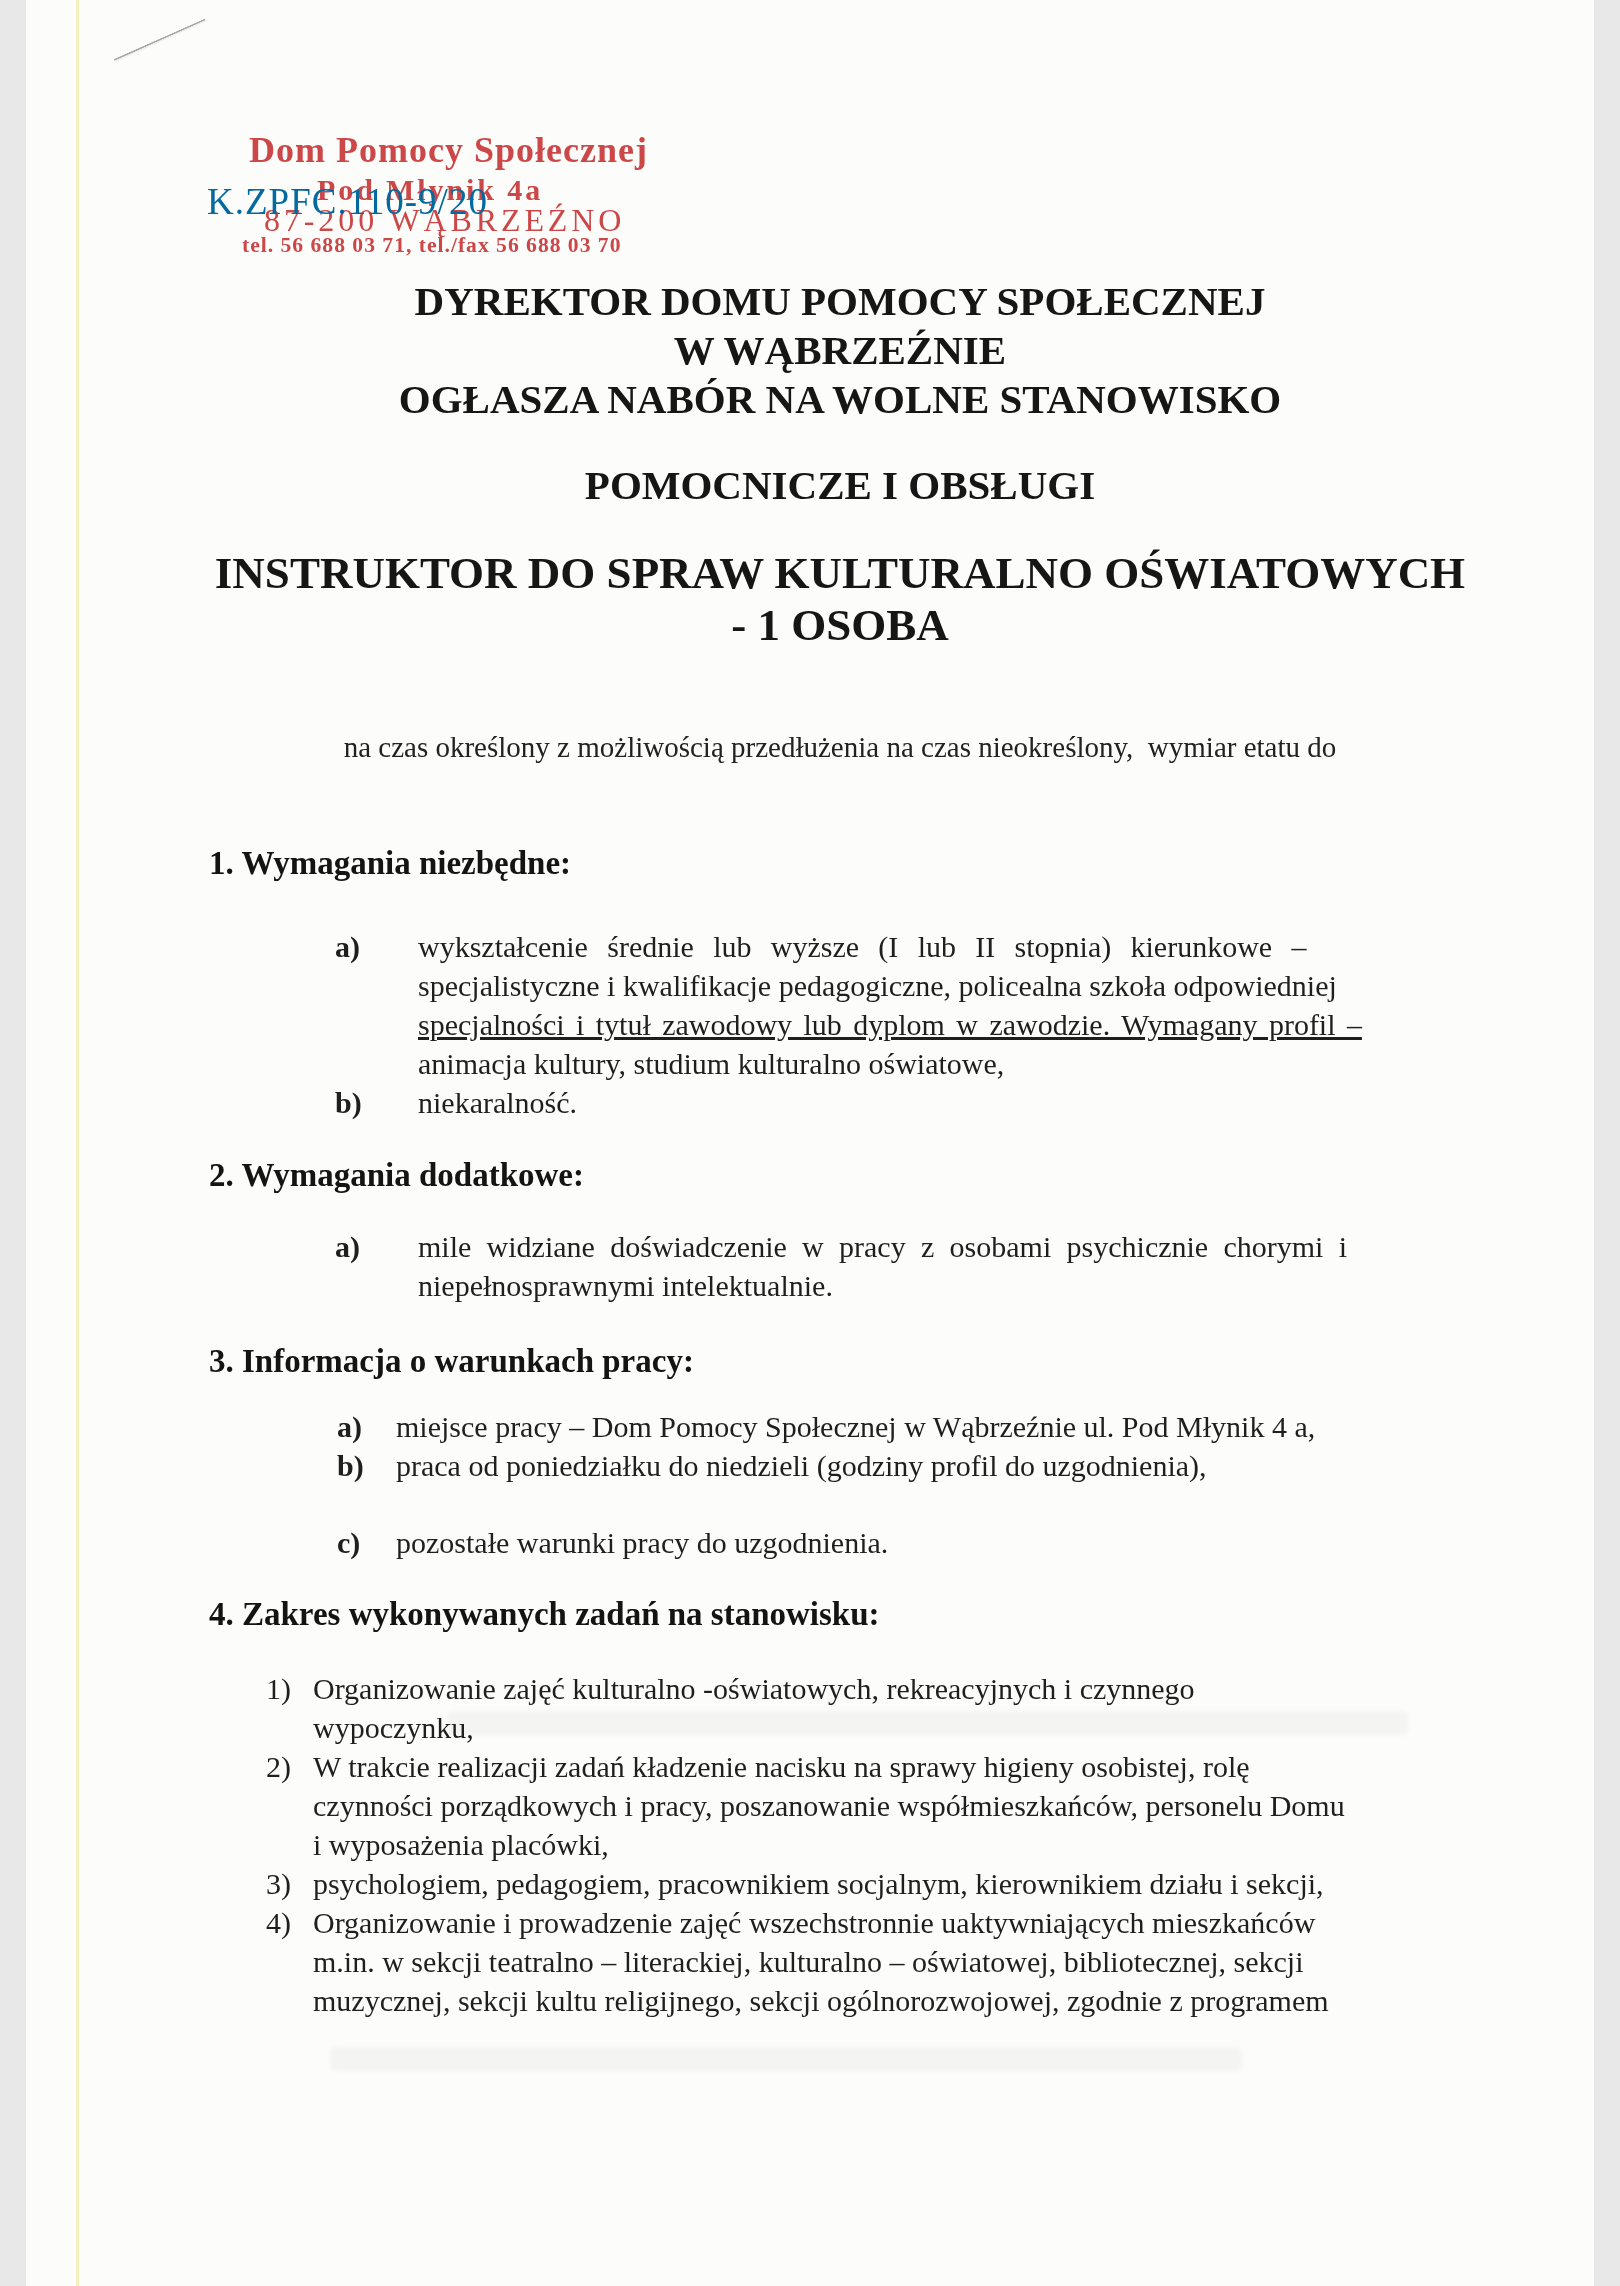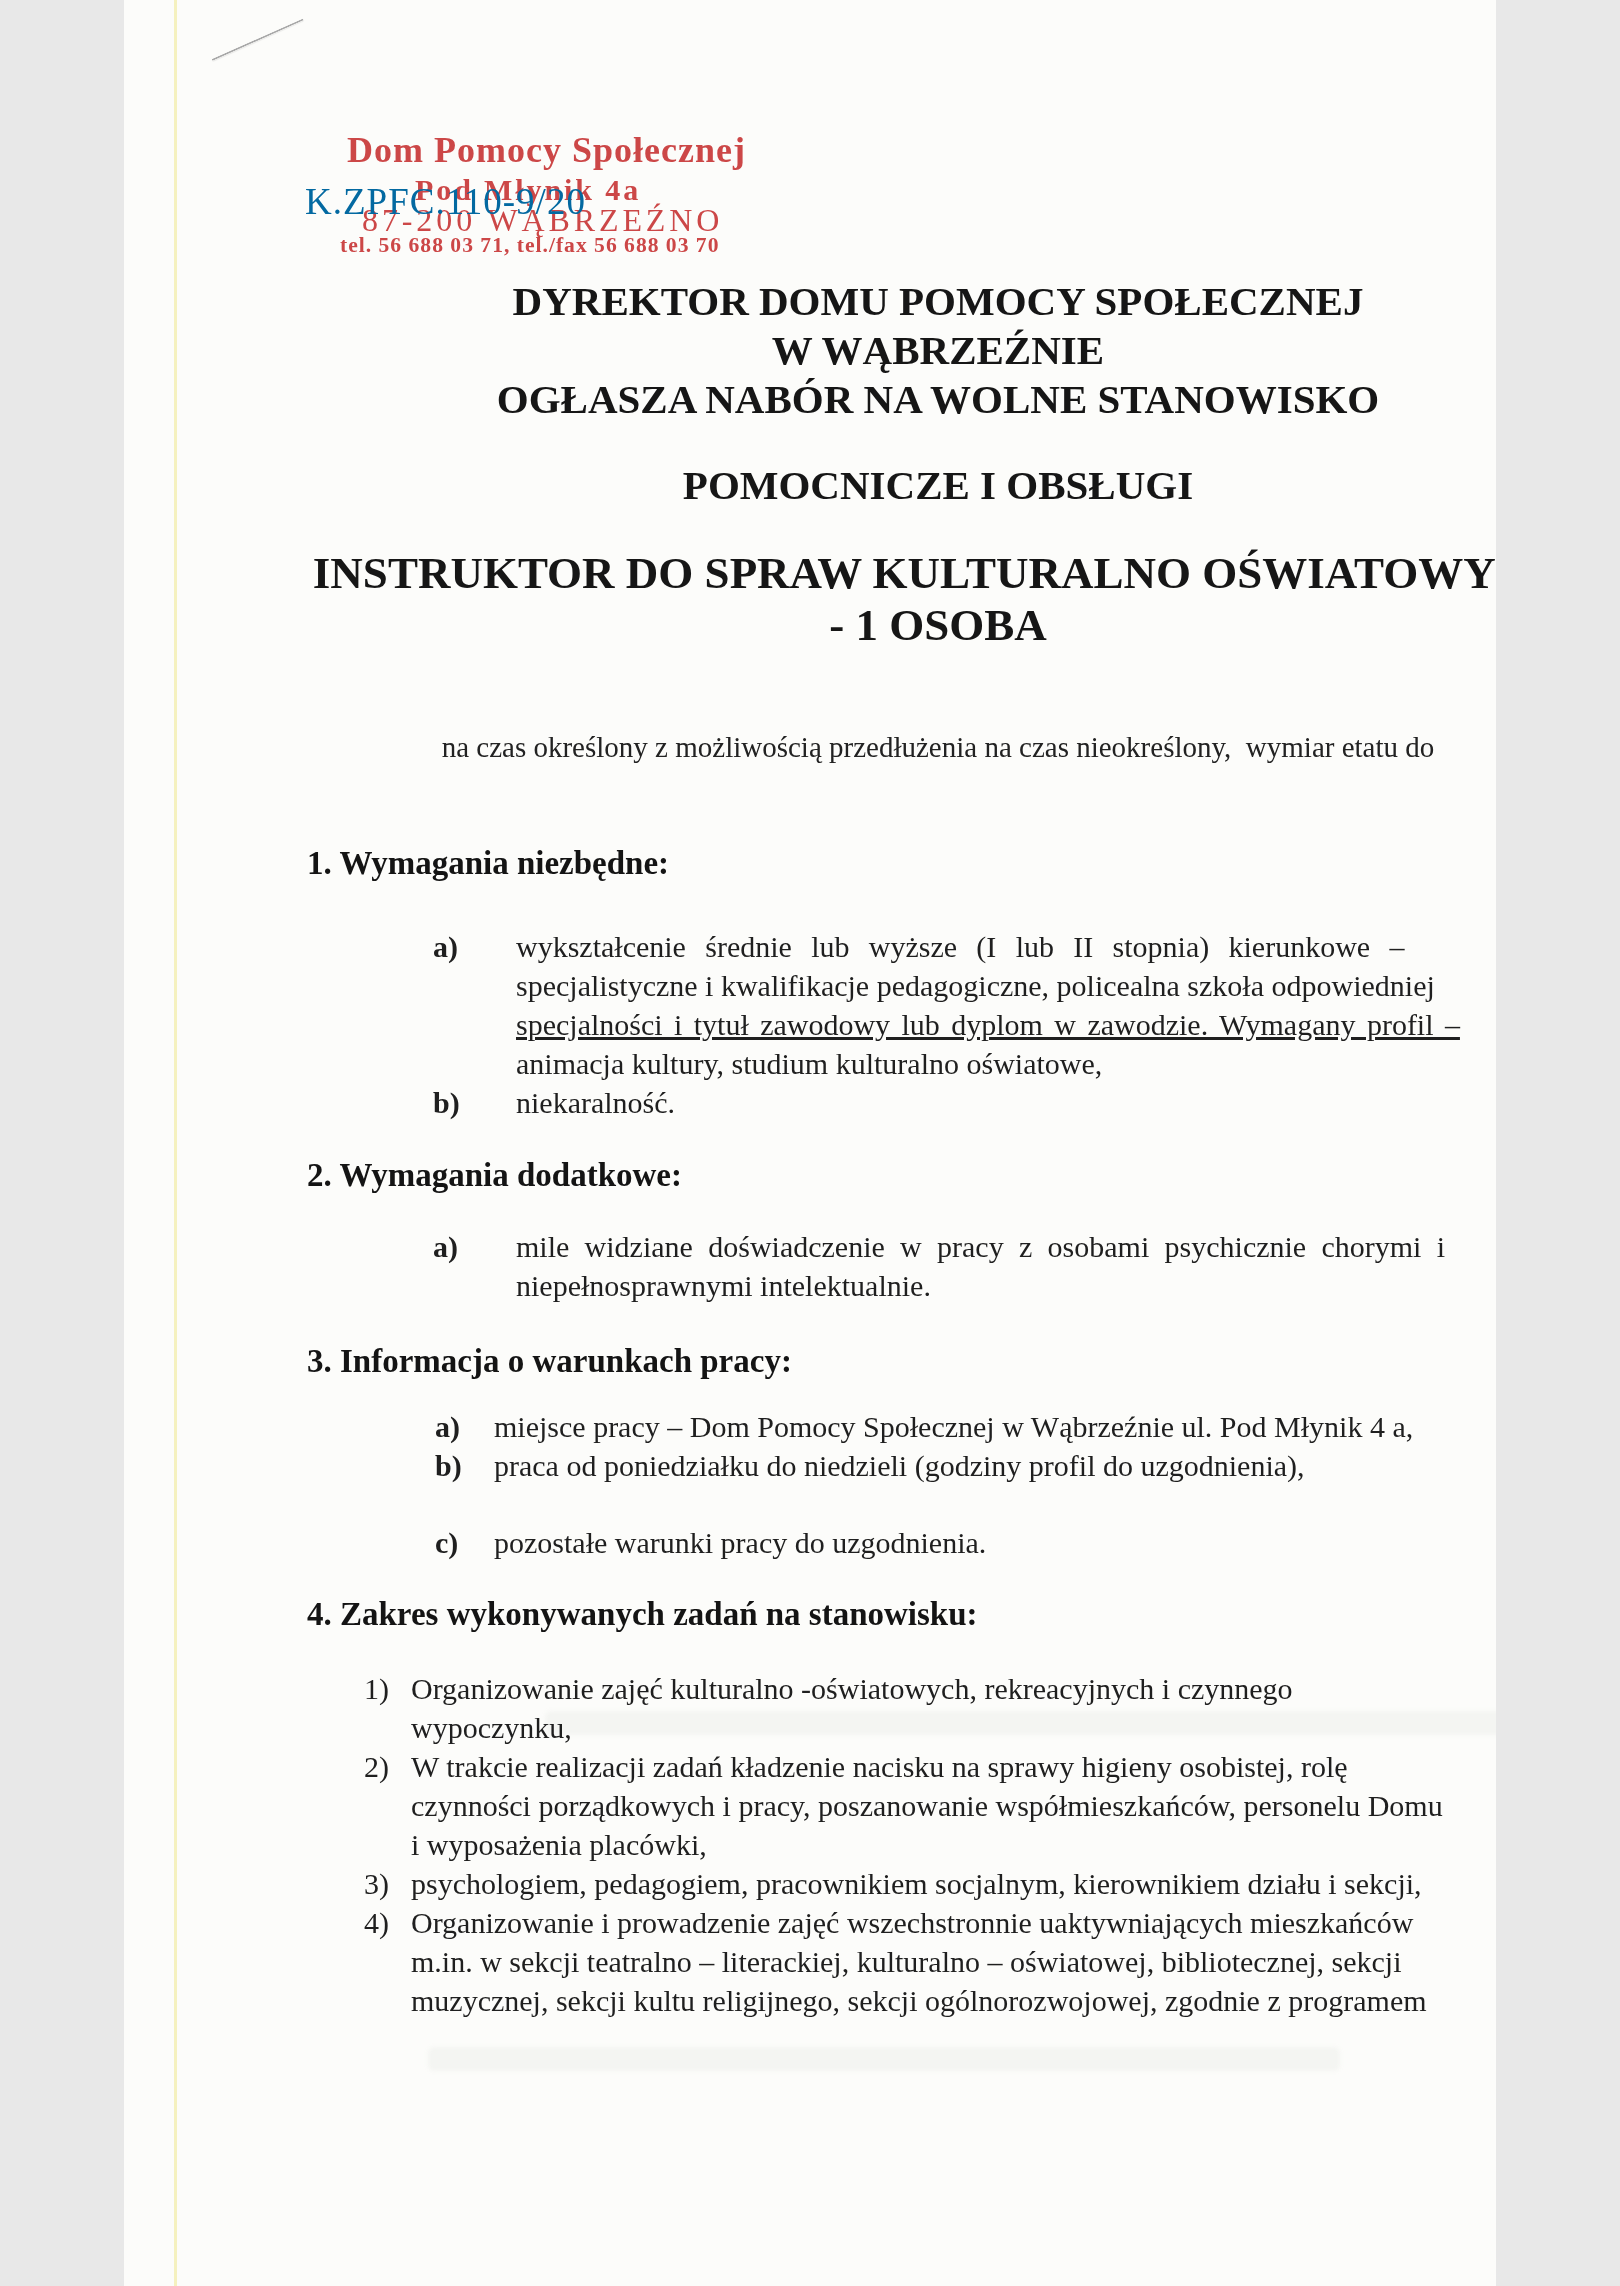--- a/index.html
+++ b/index.html
@@ -1,17 +1,17 @@
 <!DOCTYPE html>
 <html><head>
 <meta charset="utf-8">
 <style>
   html,body{margin:0;padding:0;background:#e8e8e8;}
   .page{
-    position:relative;width:1372px;height:2287px;margin:0 auto;
+    position:relative;width:1568px;height:2287px;margin:0 auto;
     background:#fcfcfa;overflow:hidden;
     font-family:"Liberation Serif","DejaVu Serif",serif;
     color:#1f1f1f;
   }
   .abs{position:absolute;}
   
   .vline-yellow{left:50px;top:0;width:2.9px;height:2287px;background:#f3eeb4;opacity:.85;}
   .vline-pink{left:1609px;top:0;width:2px;height:2287px;background:#f2dde2;opacity:.8;}
   .pen-mark{left:88px;top:59px;width:100px;height:0;
     border-top:2.9px solid #a9a9a9;border-radius:2px;

